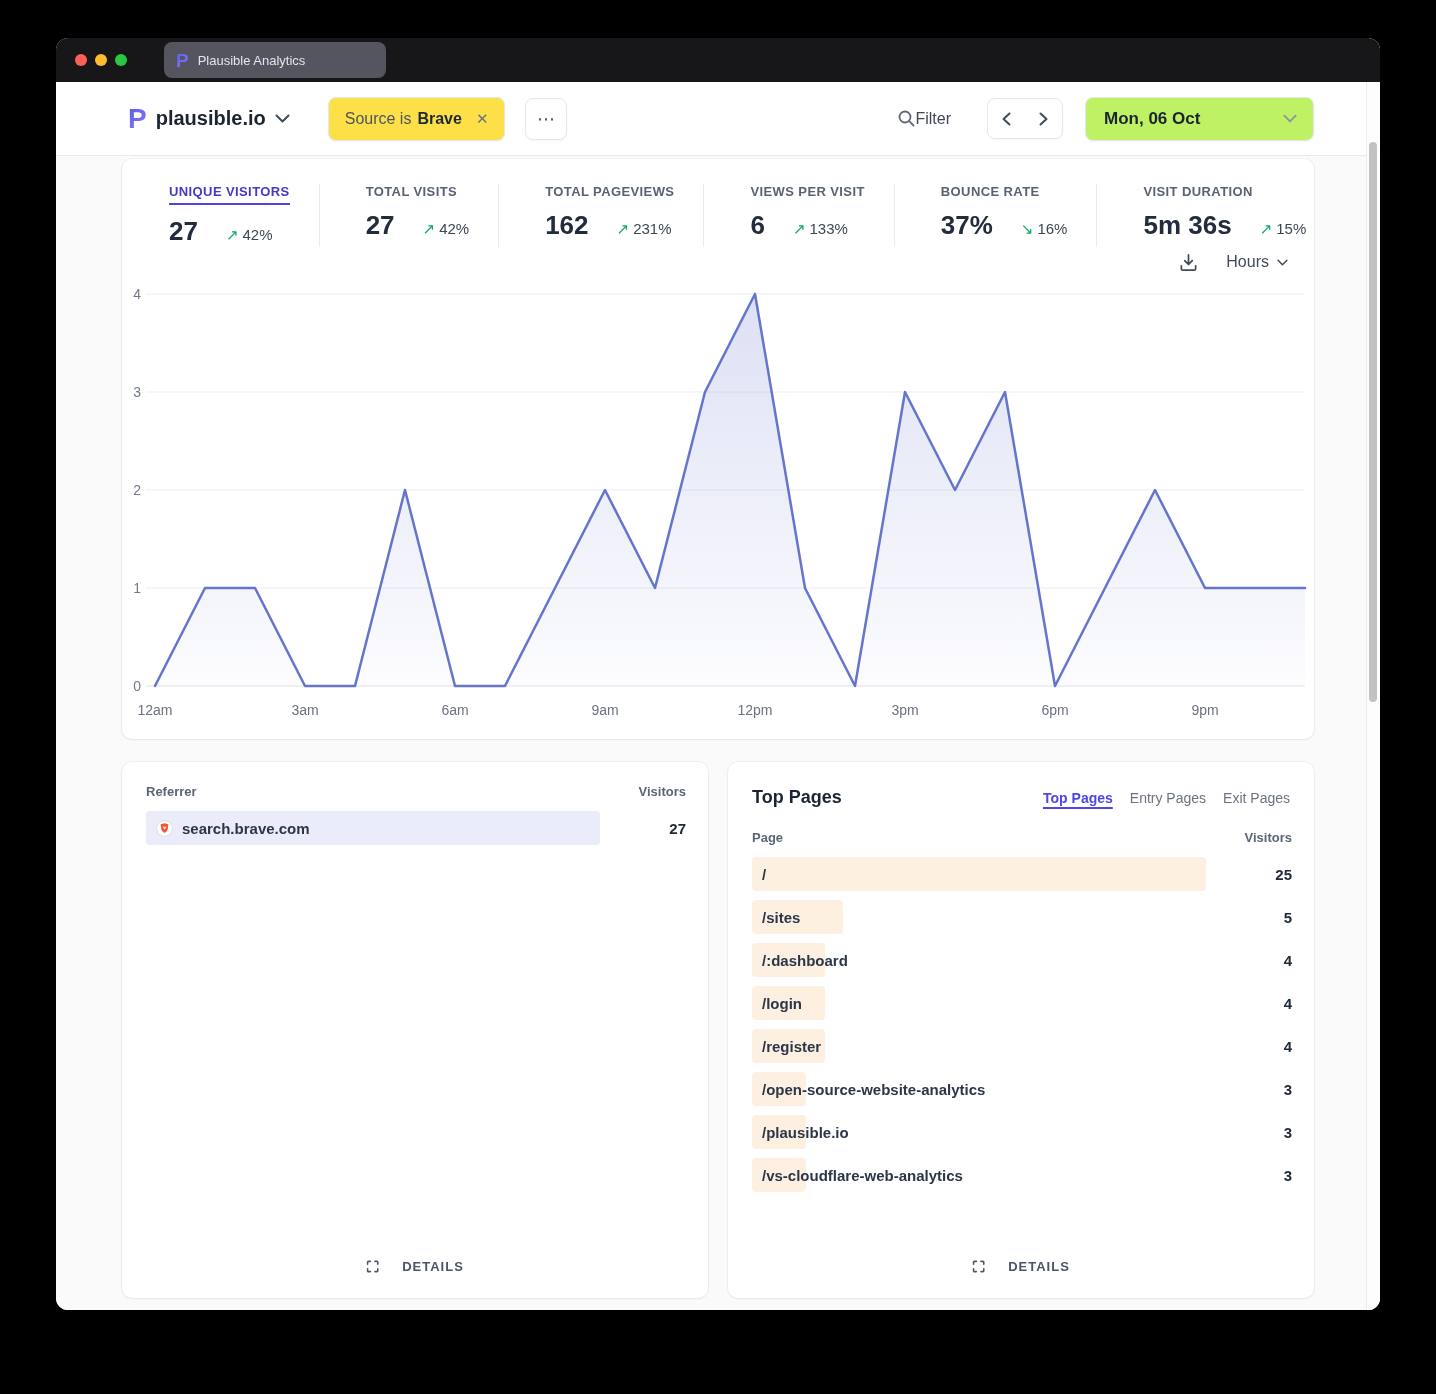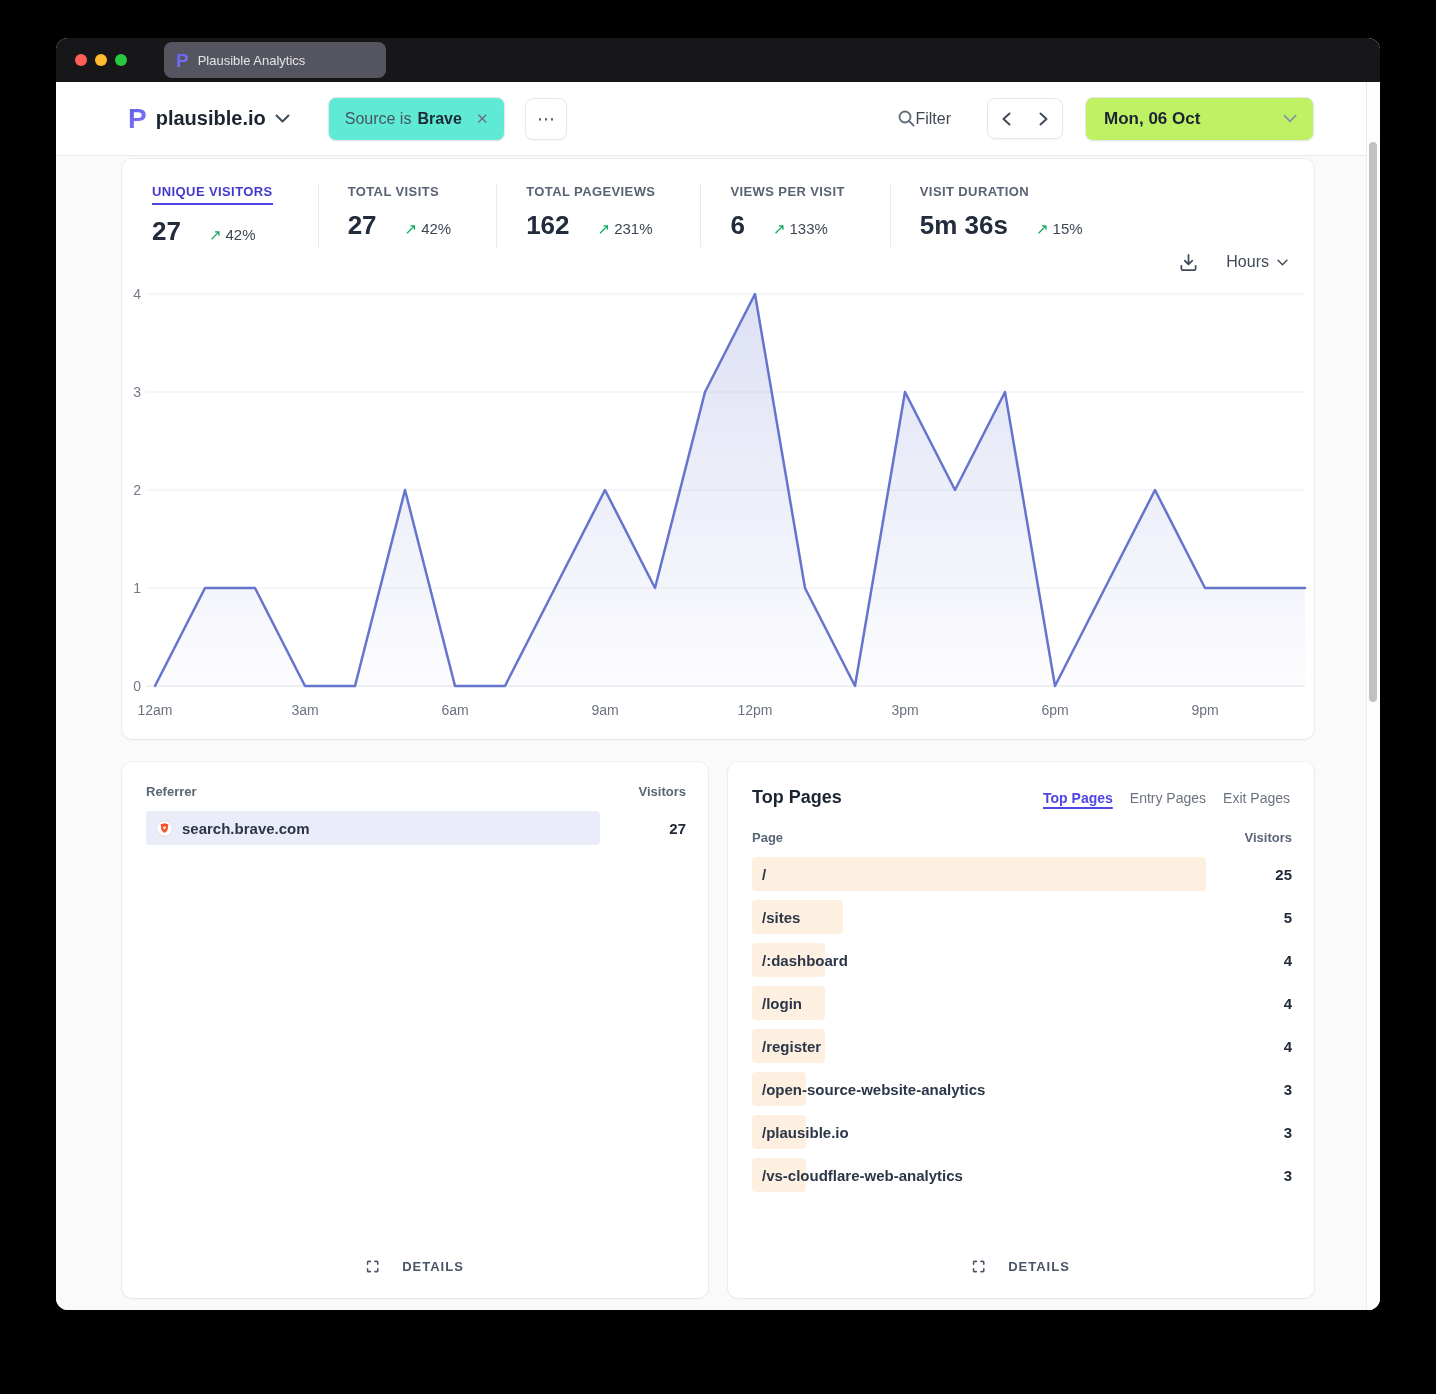--- a/index.html
+++ b/index.html
@@ -23,21 +23,21 @@
            -webkit-background-clip:text; background-clip:text; color:transparent; line-height:1;
            position:relative; }
   .plogo.small { font-size:19px; } .plogo.big { font-size:28px; }
 
   
   .appheader { height:74px; background:#fff; display:flex; align-items:center;
                padding:0 66px 0 72px; border-bottom:1px solid #e8eaed; }
   .site-group { display:flex; align-items:center; gap:9px; cursor:pointer; }
   .site-name { font-size:20px; font-weight:700; color:#1b2430; }
   .chev { stroke:#3f4a5a; stroke-width:2; fill:none; stroke-linecap:round; stroke-linejoin:round; }
-  .chip { margin-left:38px; height:44px; background:#5eead4; border:1px solid #e5e7eb; border-radius:8px;
+  .chip { margin-left:38px; height:44px; background:#fde047; border:1px solid #e5e7eb; border-radius:8px;
           box-shadow:0 1px 2px rgba(0,0,0,.04); display:flex; align-items:center; padding:0 16px;
           font-size:16px; color:#4a5462; gap:6px; }
   .chip b { color:#1f2937; }
   .chip .x { color:#6b7280; font-size:15px; margin-left:8px; cursor:pointer; }
   .more-btn { margin-left:20px; width:42px; height:42px; border:1px solid #e5e7eb; border-radius:8px;
               background:#fff; box-shadow:0 1px 2px rgba(0,0,0,.04); display:flex; align-items:center;
               justify-content:center; color:#4a5462; font-size:18px; letter-spacing:1px; cursor:pointer; }
   .hdr-right { margin-left:auto; display:flex; align-items:center; }
   .filter-group { display:flex; align-items:center; color:#3f4754; font-size:16px; cursor:pointer; }
   .nav-btns { margin-left:36px; width:76px; height:41px; border:1px solid #e5e7eb; border-radius:8px;
@@ -52,21 +52,21 @@
   
   .main { position:relative; height:1154px; background:#fafafa; }
   .card { position:absolute; background:#fff; border-radius:10px;
           box-shadow:0 0 0 1px rgba(0,0,0,.035), 0 1px 3px rgba(0,0,0,.05); }
   .chart-card { left:66px; top:3px; width:1192px; height:580px; }
   .refs-card  { left:66px; top:606px; width:586px; height:536px; }
   .pages-card { left:672px; top:606px; width:586px; height:536px; }
 
   
   .stats { display:flex; padding:25px 0 0 30px; }
-  .stat { padding-right:45px; margin-right:29px; border-right:1px solid #e8eaed; cursor:pointer; }
+  .stat { padding-right:29px; margin-right:29px; border-right:1px solid #e8eaed; cursor:pointer;margin-left:17px; }
   .stat:last-child { border-right:none; }
   .stat-label { font-size:13px; font-weight:700; letter-spacing:.4px; color:#596273; white-space:nowrap; }
   .stat.active .stat-label { color:#4338ca; border-bottom:2px solid #4f46e5; padding-bottom:4px; }
   .stat-values { margin-top:11px; display:flex; align-items:baseline; gap:28px; }
   .stat-num { font-size:26px; font-weight:800; color:#222c3c; white-space:nowrap; }
   .stat-change { font-size:15px; color:#3d4754; display:flex; align-items:baseline; gap:4px; white-space:nowrap; }
   .stat-change .arr { color:#12a765; font-size:15px; }
 
   .chart-controls { position:absolute; right:26px; top:94px; display:flex; align-items:flex-start; gap:28px;
                     color:#3f4a5a; font-size:16px; }
@@ -199,20 +199,30 @@
               </span>
             </div>
           </div>
           <div class="stat">
             <div class="stat-label">VIEWS PER VISIT</div>
             <div class="stat-values">
               <span class="stat-num">6</span>
               <span class="stat-change">
                 <span class="arr">↗</span>
                 <span>133%</span>
+              </span>
+            </div>
+          </div>
+          <div class="stat">
+            <div class="stat-label">BOUNCE RATE</div>
+            <div class="stat-values">
+              <span class="stat-num">37%</span>
+              <span class="stat-change">
+                <span class="arr">↘</span>
+                <span>16%</span>
               </span>
             </div>
           </div>
           <div class="stat">
             <div class="stat-label">VISIT DURATION</div>
             <div class="stat-values">
               <span class="stat-num">5m 36s</span>
               <span class="stat-change">
                 <span class="arr">↗</span>
                 <span>15%</span>

